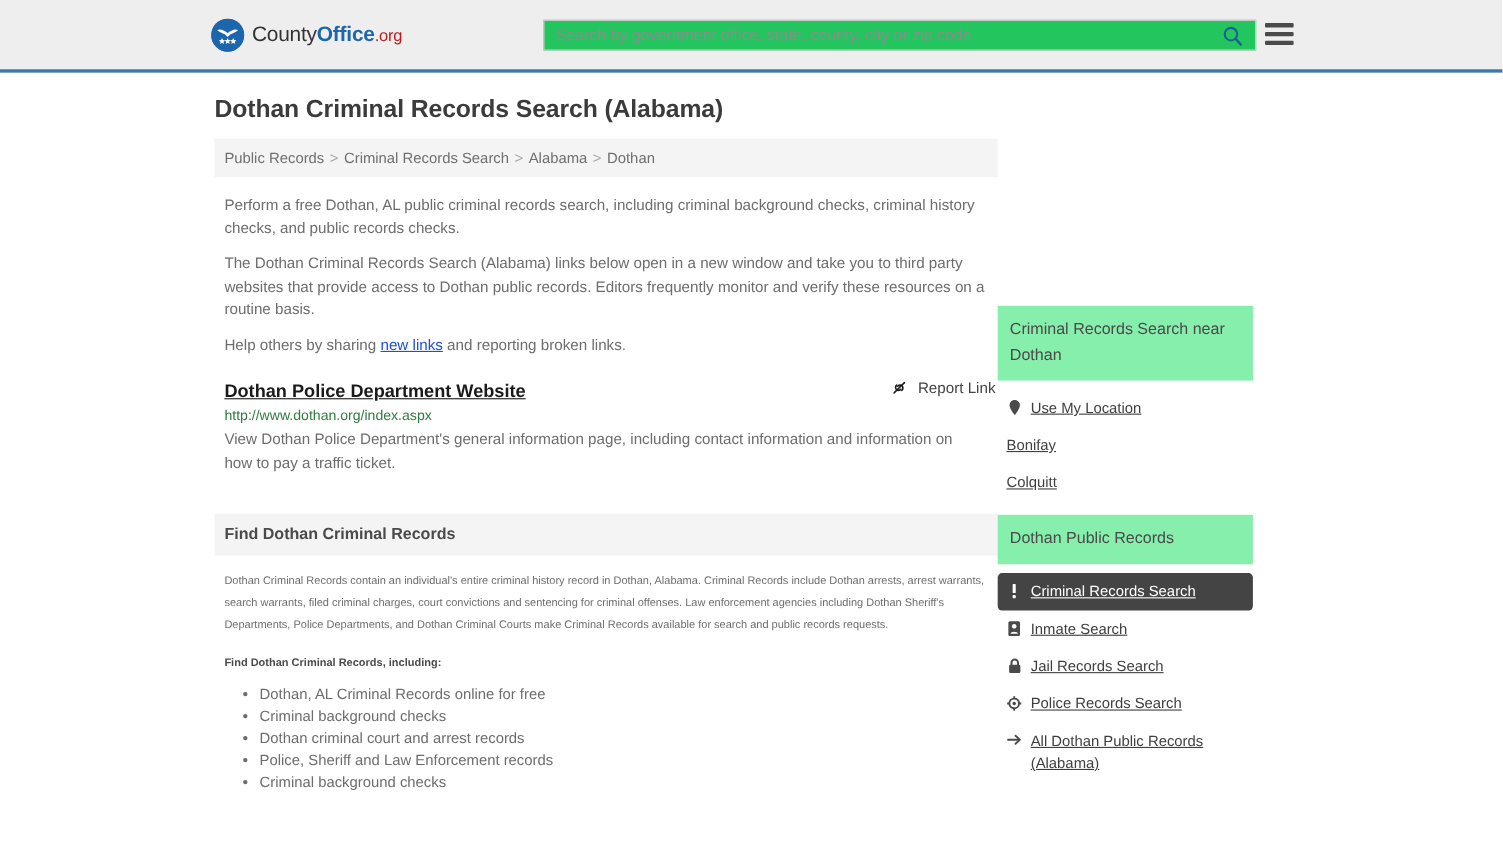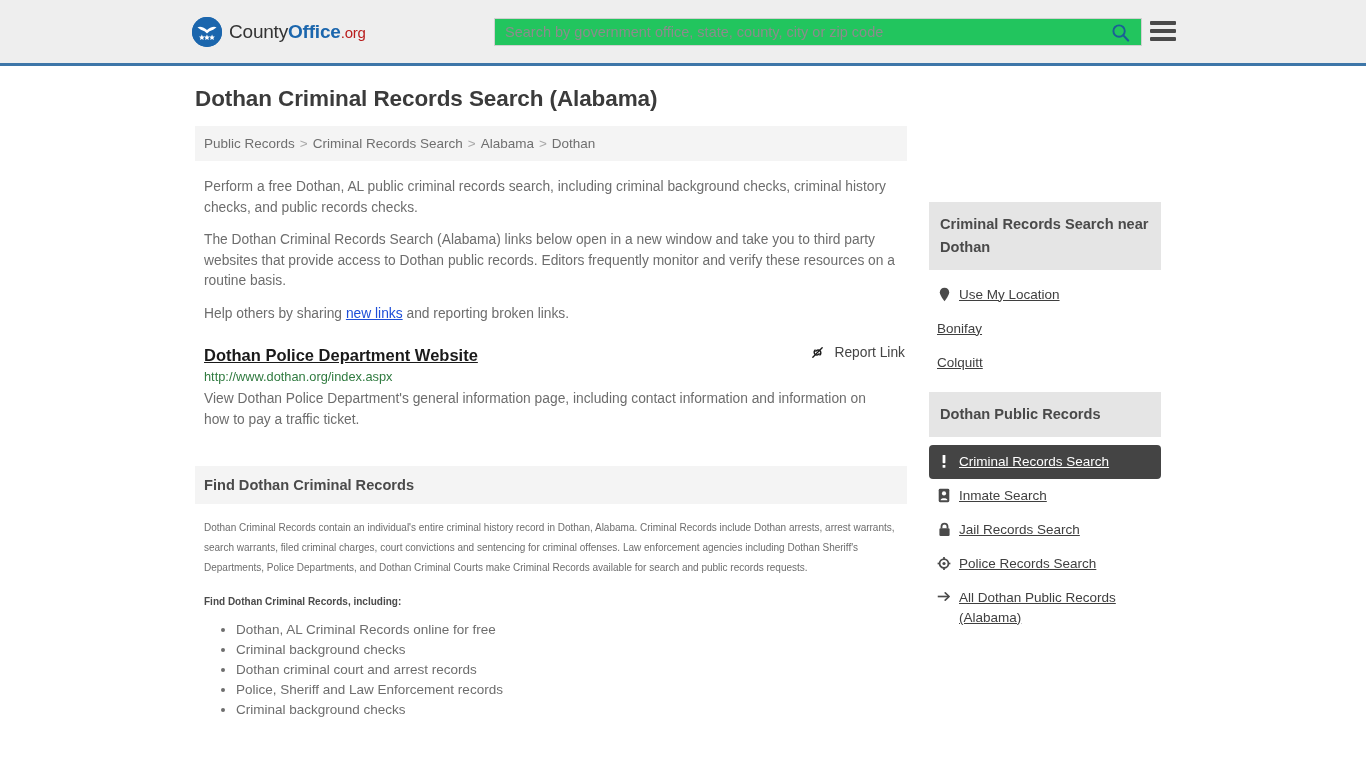--- a/index.html
+++ b/index.html
@@ -99,21 +99,21 @@
     position: relative;
   }
   .page-title {
     font-size: 22.5px;
     font-weight: bold;
     color: #3b3b3b;
     margin: 0 0 14px 0;
     padding: 0;
     letter-spacing: -0.1px;
   }
-  .columns { display: flex; align-items: center; gap: 22px; }
+  .columns { display: flex; align-items: flex-end; }
   .main-col { width: 712px; flex: none; }
   .side-col { width: 232px; flex: none; }
 
   
   .breadcrumb {
     background: #f4f4f4;
     padding: 10px 10px 10px 9px;
     font-size: 13.5px;
     color: #777;
     margin-bottom: 16px;
@@ -203,24 +203,24 @@
   .section-body li {
     font-size: 13.5px;
     line-height: 20px;
     color: #6d6d6d;
     margin: 0;
   }
 
   
   .side-box { margin-bottom: 10px; }
   .side-head {
-    background: #e5e5e5;
+    background: #86efac;
     padding: 11px 12px 11px 11px;
     font-size: 14.6px;
-    font-weight: bold;
+    font-weight: normal;
     color: #4a4a4a;
     line-height: 23px;
   }
   .side-list { padding-top: 8px; }
   .side-item {
     display: flex;
     align-items: flex-start;
     gap: 8px;
     padding: 7px 8px 7px 8px;
     border-radius: 4px;

